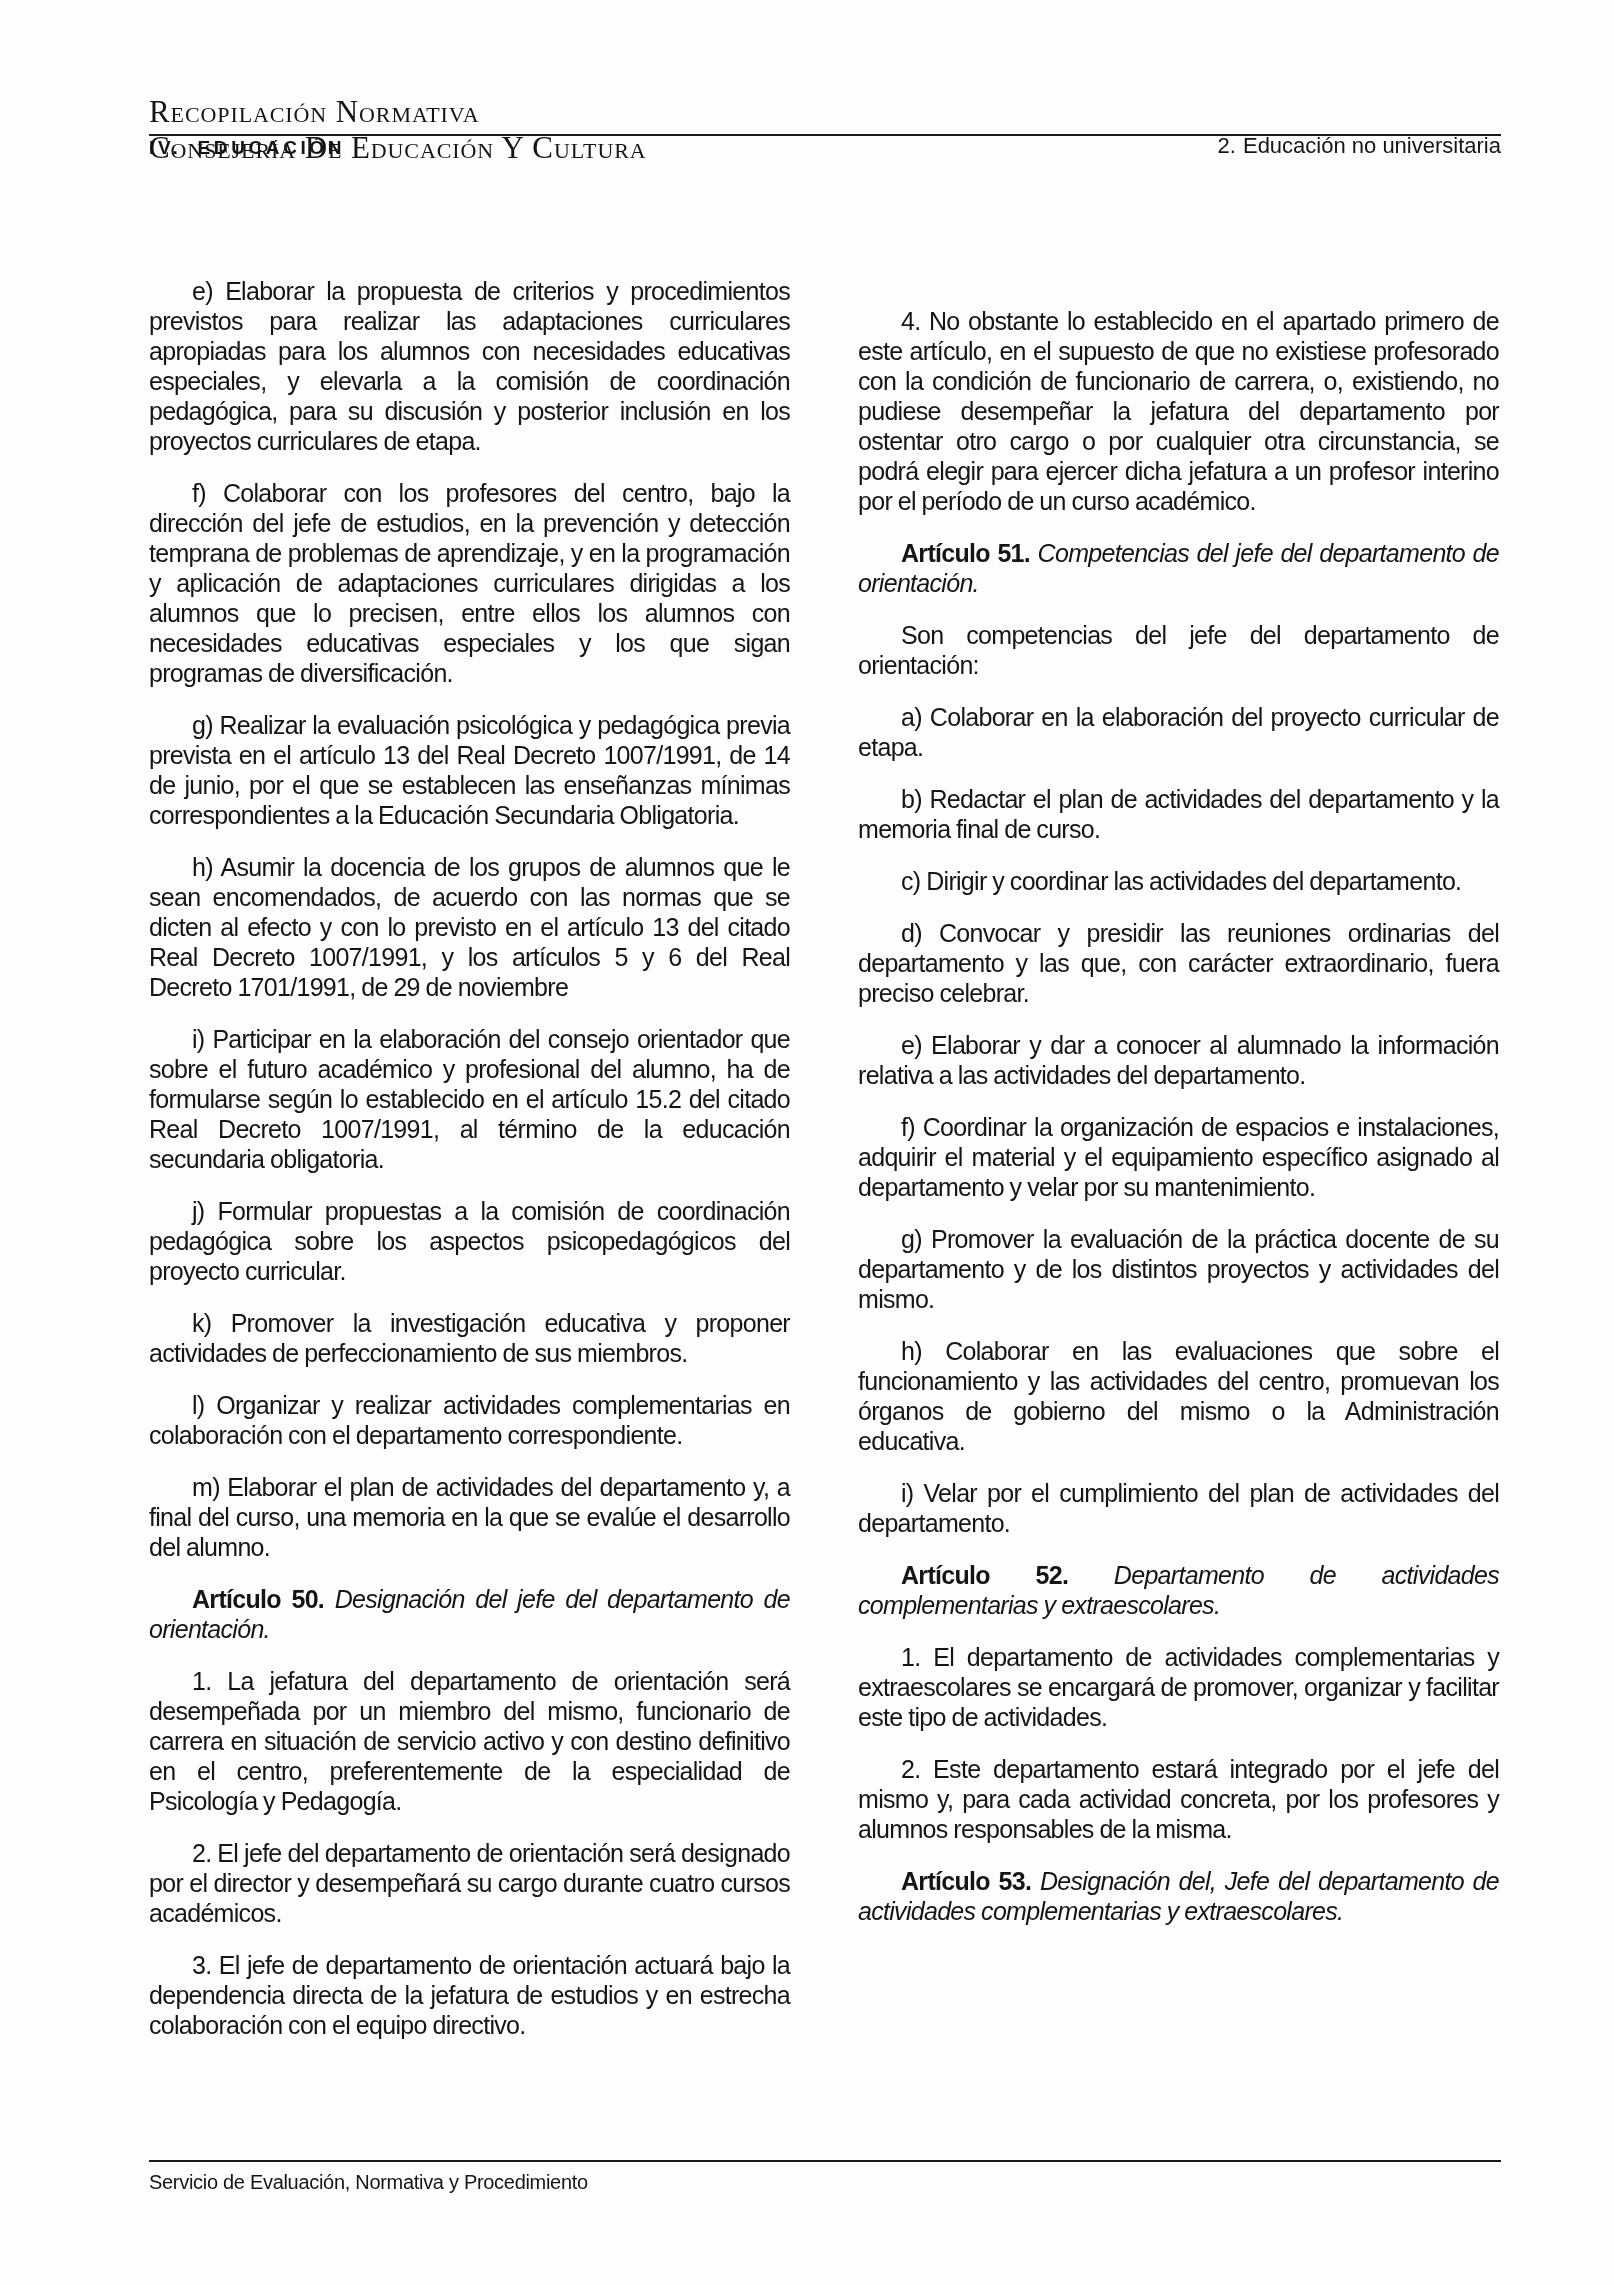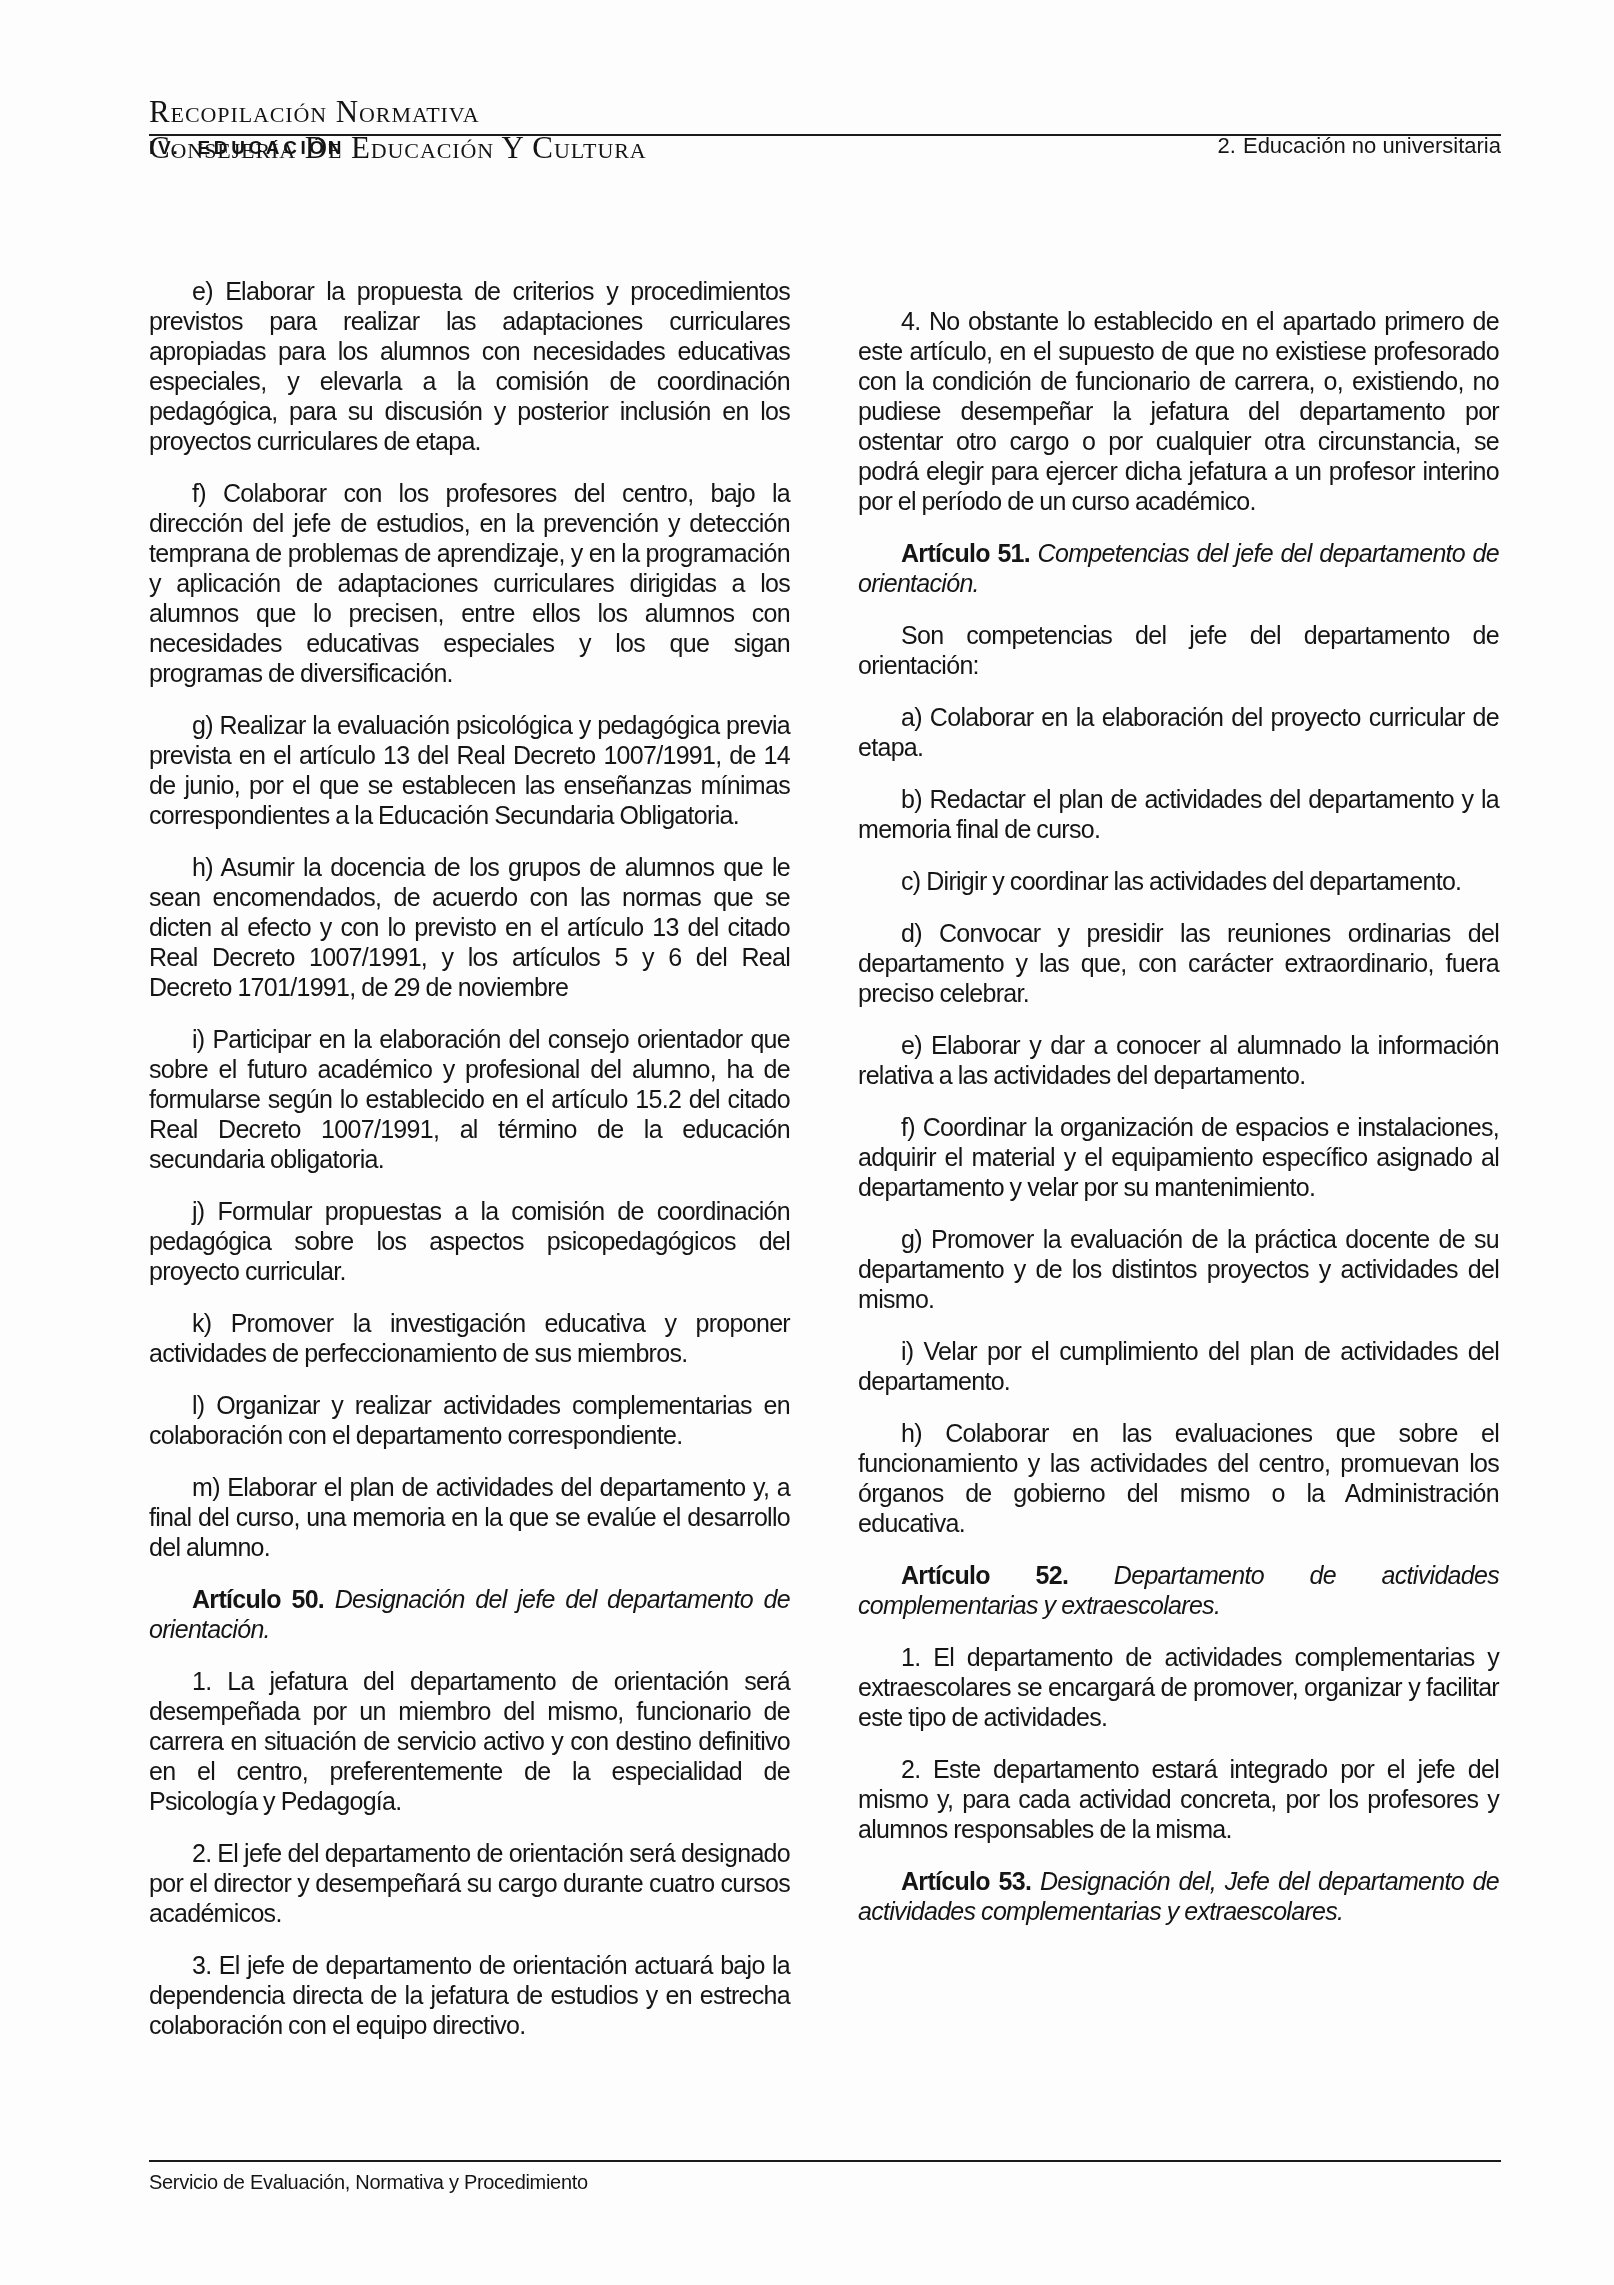--- a/index.html
+++ b/index.html
@@ -132,22 +132,22 @@
       <p class="para">4. No obstante lo establecido en el apartado primero de este artículo, en el supuesto de que no existiese profesorado con la condición de funcionario de carrera, o, existiendo, no pudiese desempeñar la jefatura del departamento por ostentar otro cargo o por cualquier otra circunstancia, se podrá elegir para ejercer dicha jefatura a un profesor interino por el período de un curso académico.</p>
       <p class="para article"><span class="label">Artículo 51.</span> <span class="title">Competencias del jefe del departamento de orientación.</span></p>
       <p class="para">Son competencias del jefe del departamento de orientación:</p>
       <p class="para">a) Colaborar en la elaboración del proyecto curricular de etapa.</p>
       <p class="para">b) Redactar el plan de actividades del departamento y la memoria final de curso.</p>
       <p class="para">c) Dirigir y coordinar las actividades del departamento.</p>
       <p class="para">d) Convocar y presidir las reuniones ordinarias del departamento y las que, con carácter extraordinario, fuera preciso celebrar.</p>
       <p class="para">e) Elaborar y dar a conocer al alumnado la información relativa a las actividades del departamento.</p>
       <p class="para">f) Coordinar la organización de espacios e instalaciones, adquirir el material y el equipamiento específico asignado al departamento y velar por su mantenimiento.</p>
       <p class="para">g) Promover la evaluación de la práctica docente de su departamento y de los distintos proyectos y actividades del mismo.</p>
+      <p class="para">h) Colaborar en las evaluaciones que sobre el funcionamiento y las actividades del centro, promuevan los órganos de gobierno del mismo o la Administración educativa.</p>
       <p class="para">i) Velar por el cumplimiento del plan de actividades del departamento.</p>
-      <p class="para">h) Colaborar en las evaluaciones que sobre el funcionamiento y las actividades del centro, promuevan los órganos de gobierno del mismo o la Administración educativa.</p>
       <p class="para article"><span class="label">Artículo 52.</span> <span class="title">Departamento de actividades complementarias y extraescolares.</span></p>
       <p class="para">1. El departamento de actividades complementarias y extraescolares se encargará de promover, organizar y facilitar este tipo de actividades.</p>
       <p class="para">2. Este departamento estará integrado por el jefe del mismo y, para cada actividad concreta, por los profesores y alumnos responsables de la misma.</p>
       <p class="para article"><span class="label">Artículo 53.</span> <span class="title">Designación del, Jefe del departamento de actividades complementarias y extraescolares.</span></p>
     </div>
 
   </div>
 
   <div class="rule rule-bottom"></div>
   <div class="footer">Servicio de Evaluación, Normativa y Procedimiento</div>

